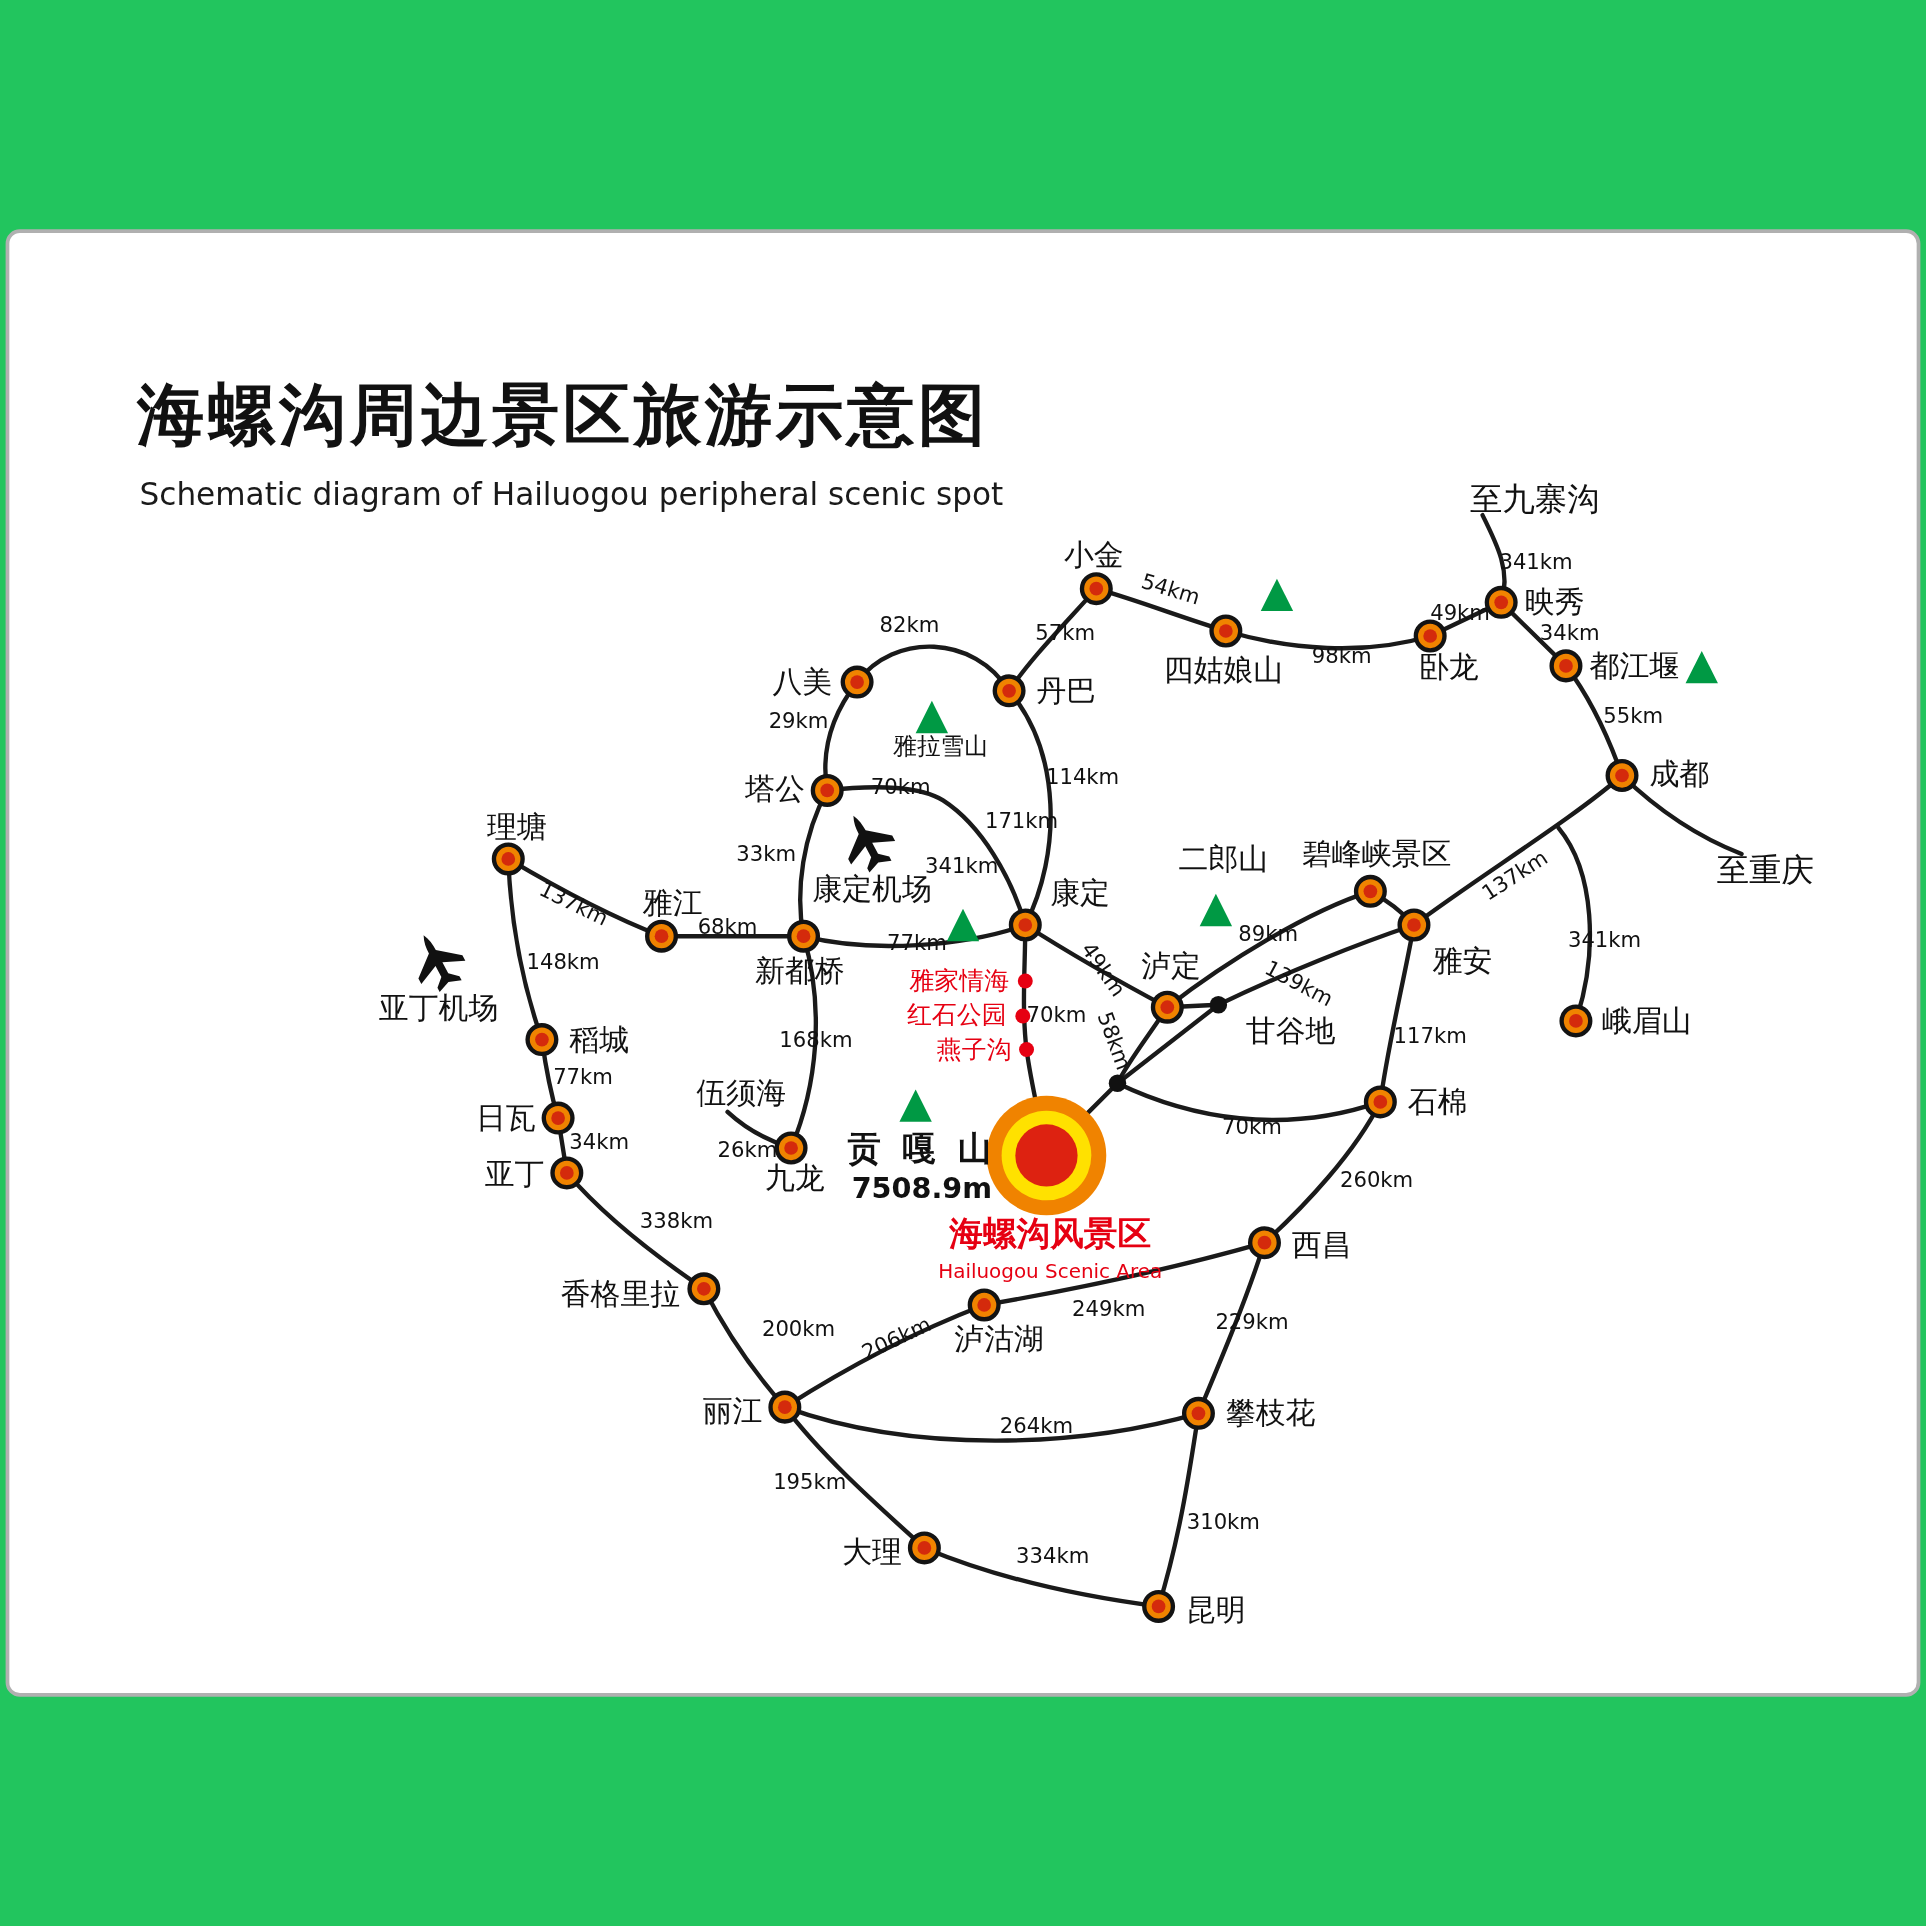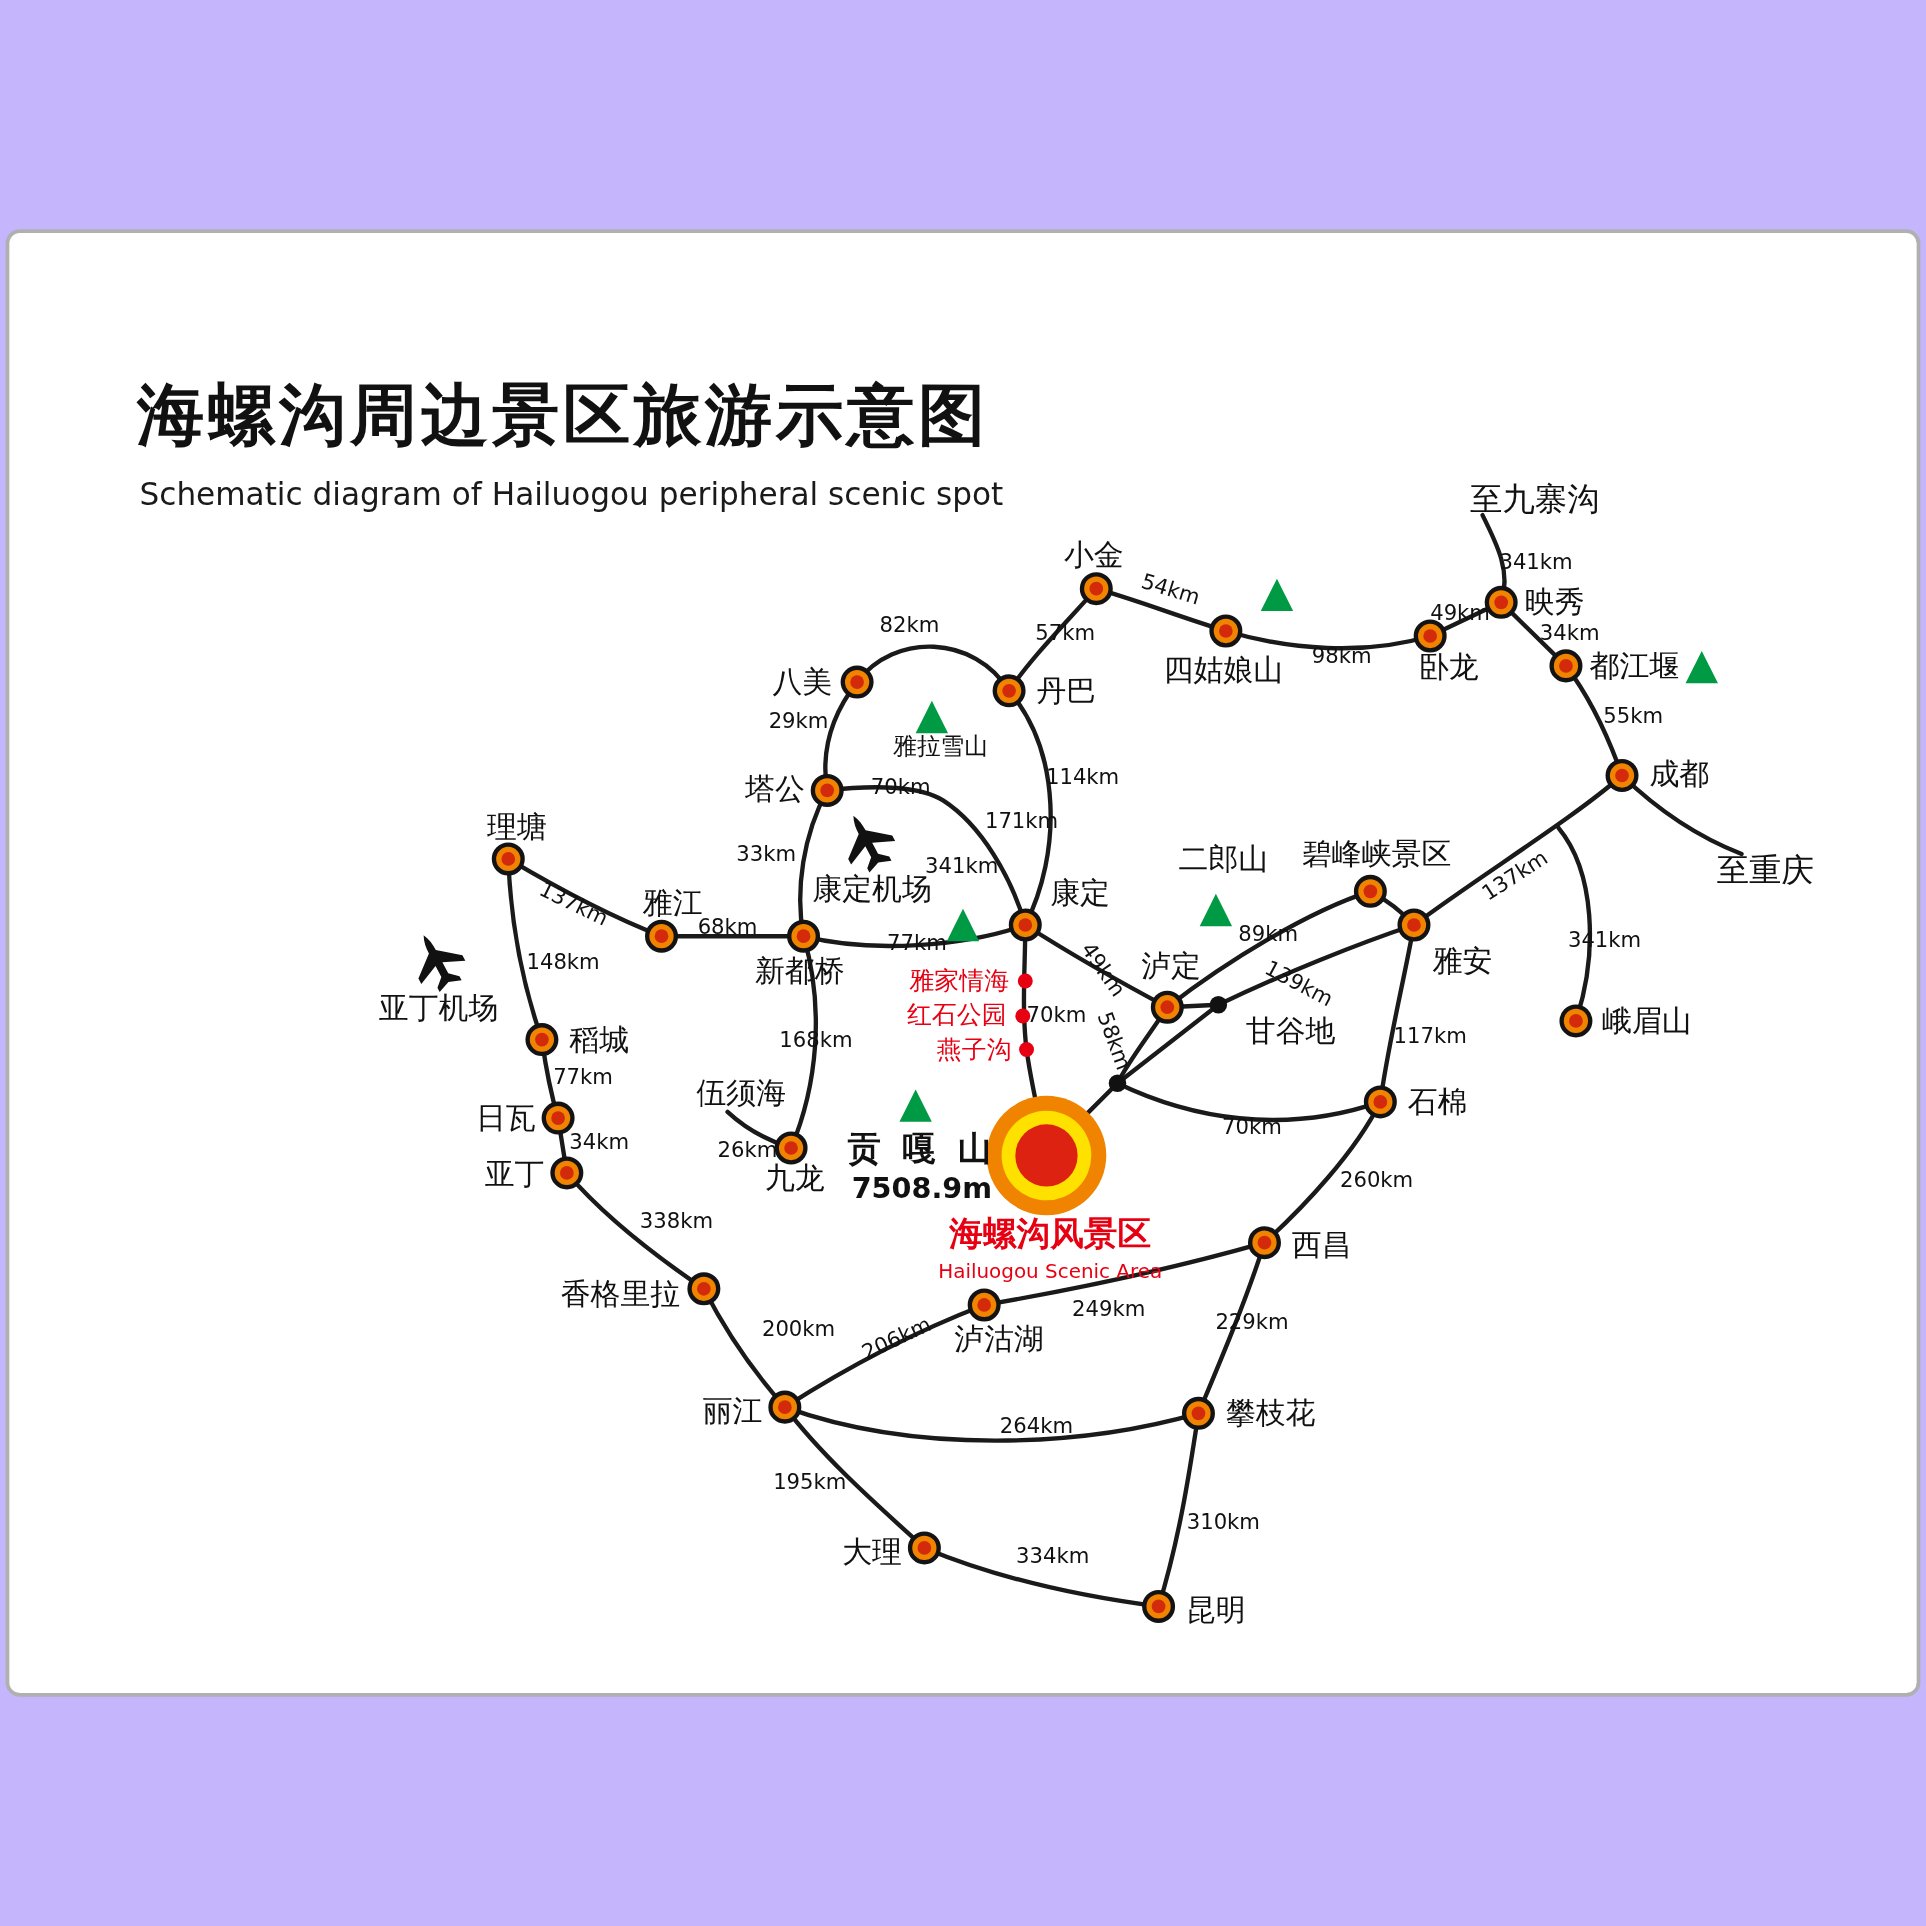--- a/index.html
+++ b/index.html
@@ -1,16 +1,16 @@
 <!DOCTYPE html>
 <html style="font-size:6.2px"><head>
 <meta charset="utf-8">
 <style>
   html,body{margin:0;padding:0;background:#ffffff;}
-  .stage{position:relative;width:100vw;height:100vh;background:#c4b5fd;overflow:hidden;}
+  .stage{position:relative;width:100vw;height:100vh;background:#22c55e;overflow:hidden;}
   svg{display:block;width:100%;height:100%;}
   text{font-family:"DejaVu Sans","Liberation Sans",sans-serif;}
   .title{font-size:54px;font-weight:bold;fill:#111;letter-spacing:3px;}
   .subtitle{font-size:25px;fill:#1a1a1a;}
   .road{fill:none;stroke:#1a1a1a;stroke-width:3.5;stroke-linecap:round;stroke-linejoin:round;}
   .dist{font-size:17px;fill:#111;text-anchor:middle;}
   .node-label{font-size:24px;fill:#111;}
   .small-label{font-size:19px;fill:#111;text-anchor:middle;}
   .red-label{font-size:20px;text-anchor:end;}
   .center-label{font-size:27px;font-weight:bold;text-anchor:middle;}

